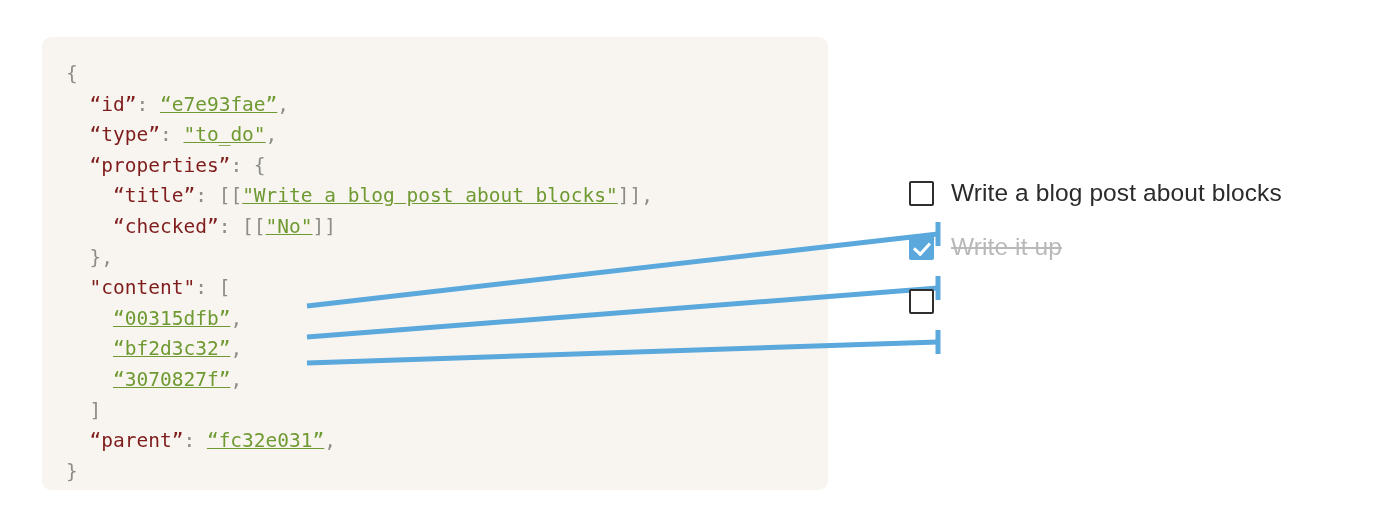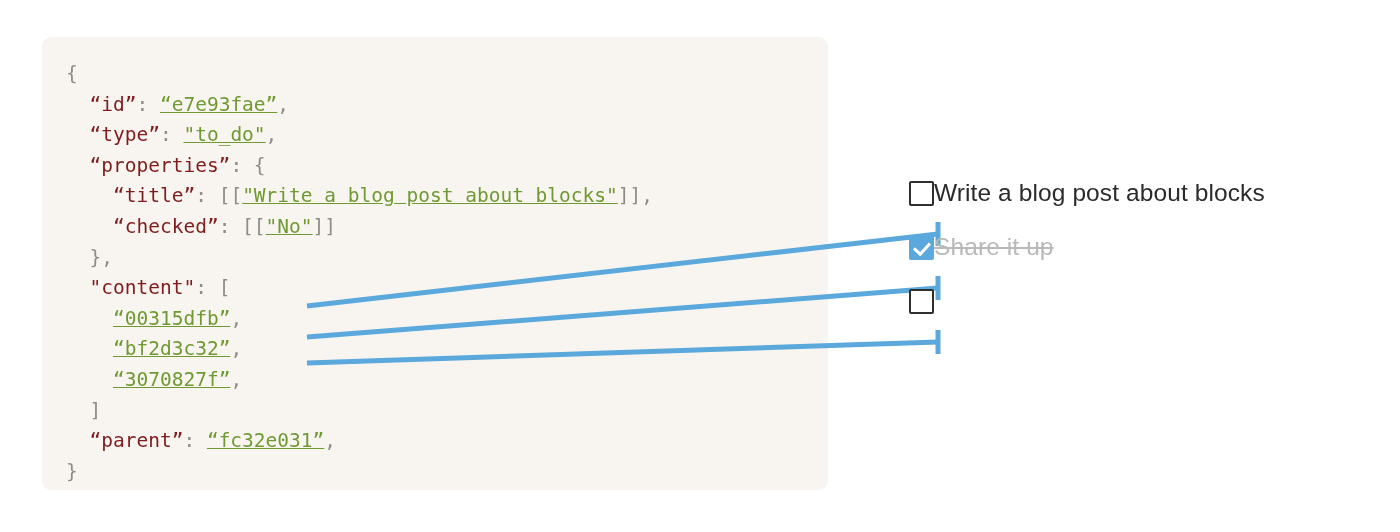--- a/index.html
+++ b/index.html
@@ -88,20 +88,21 @@
     position: absolute;
     left: 8px;
     top: 4px;
     width: 7px;
     height: 13px;
     border: solid #ffffff;
     border-width: 0 3px 3px 0;
     transform: rotate(42deg);
   }
   .todo-label {
+    margin-left: 17px;
     font-family: "Liberation Sans", sans-serif;
     font-size: 24.5px;
     color: #2b2b2b;
     white-space: nowrap;
     letter-spacing: 0.1px;
   }
   .todo-label.done {
     color: #b9b9b9;
     text-decoration: line-through;
     text-decoration-thickness: 1.6px;
@@ -131,20 +132,20 @@
       </g>
     </svg>
 
   <div id="todo-list">
       <div class="todo-row">
         <div class="checkbox"></div>
         <div class="todo-label">Write a blog post about blocks</div>
       </div>
       <div class="todo-row">
         <div class="checkbox checked"></div>
-        <div class="todo-label done">Share it up</div>
+        <div class="todo-label done">Write it up</div>
       </div>
       <div class="todo-row">
         <div class="checkbox"></div>
       </div>
     </div>
 
 </div>
 
 </body></html>

